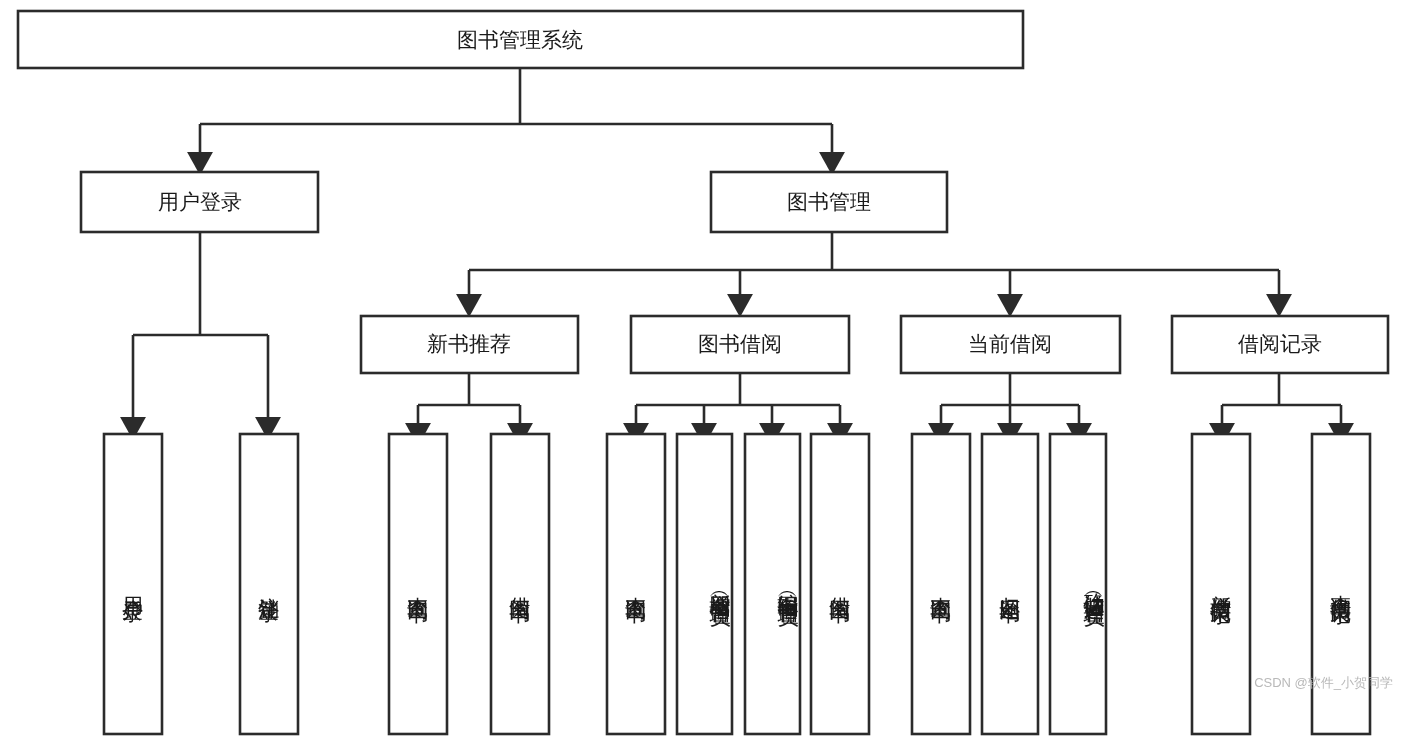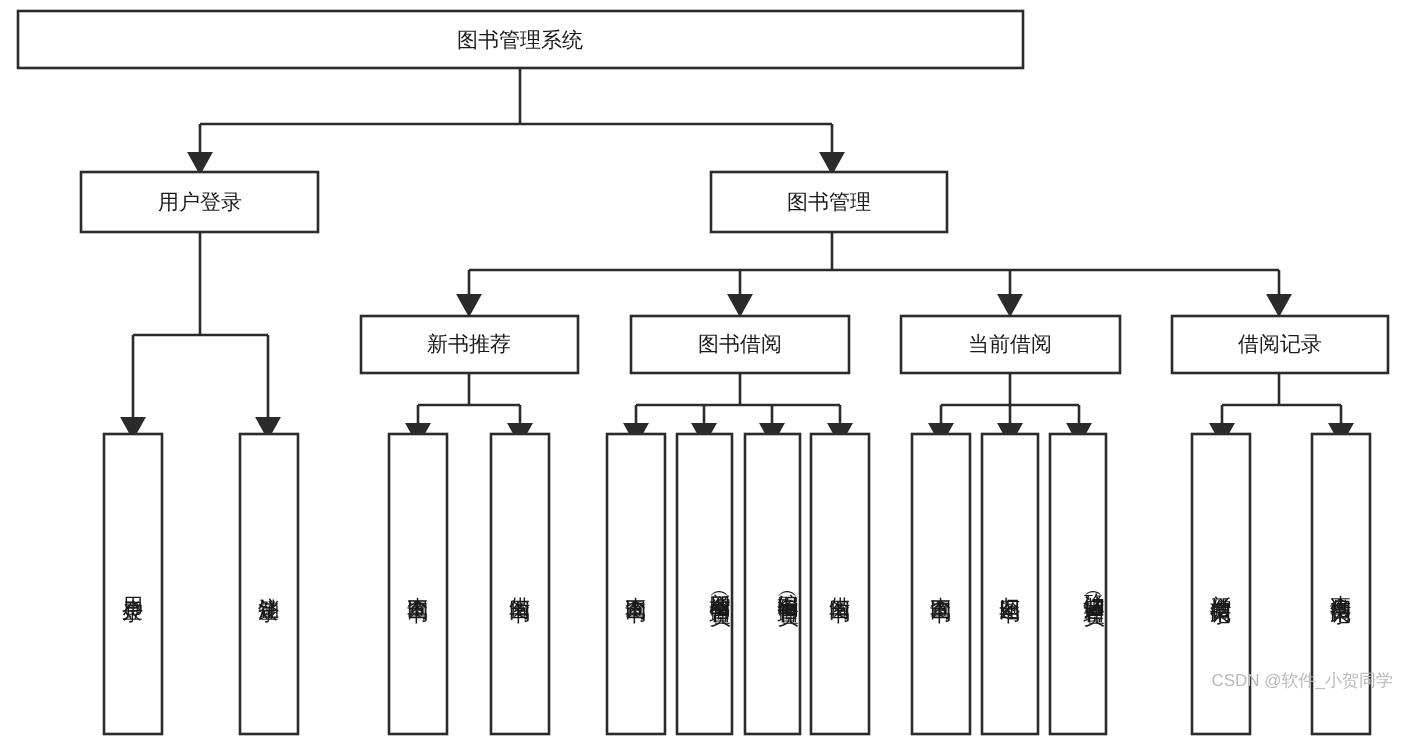--- a/index.html
+++ b/index.html
@@ -60,21 +60,21 @@
     pointer-events: none;
   }
   .vlabel.mid {
     align-items: center;
   }
   .watermark {
     position: absolute;
     right: 12px;
     bottom: 6px;
     font-family: "Liberation Sans", sans-serif;
-    font-size: 17px;
+    font-size: 13px;
     color: #b9b9b9;
     white-space: nowrap;
     pointer-events: none;
   }
 </style>
 </head>
 <body>
 
 <div id="diagram-root">
 

